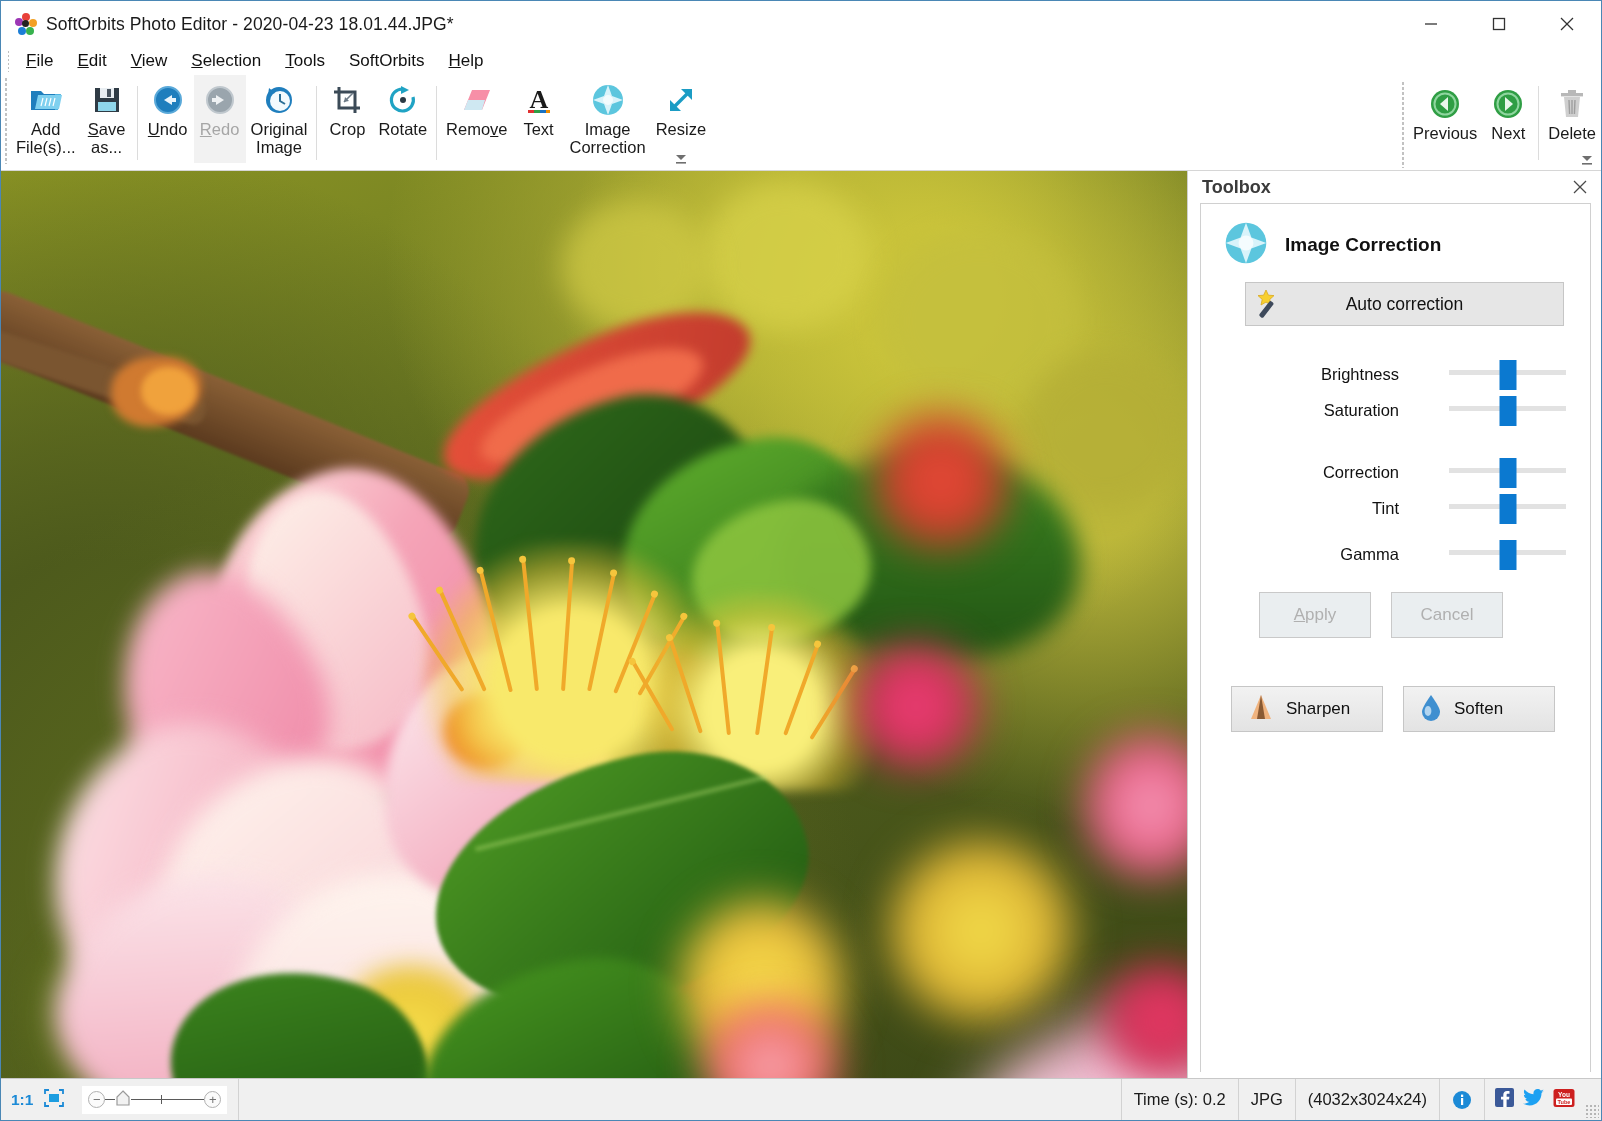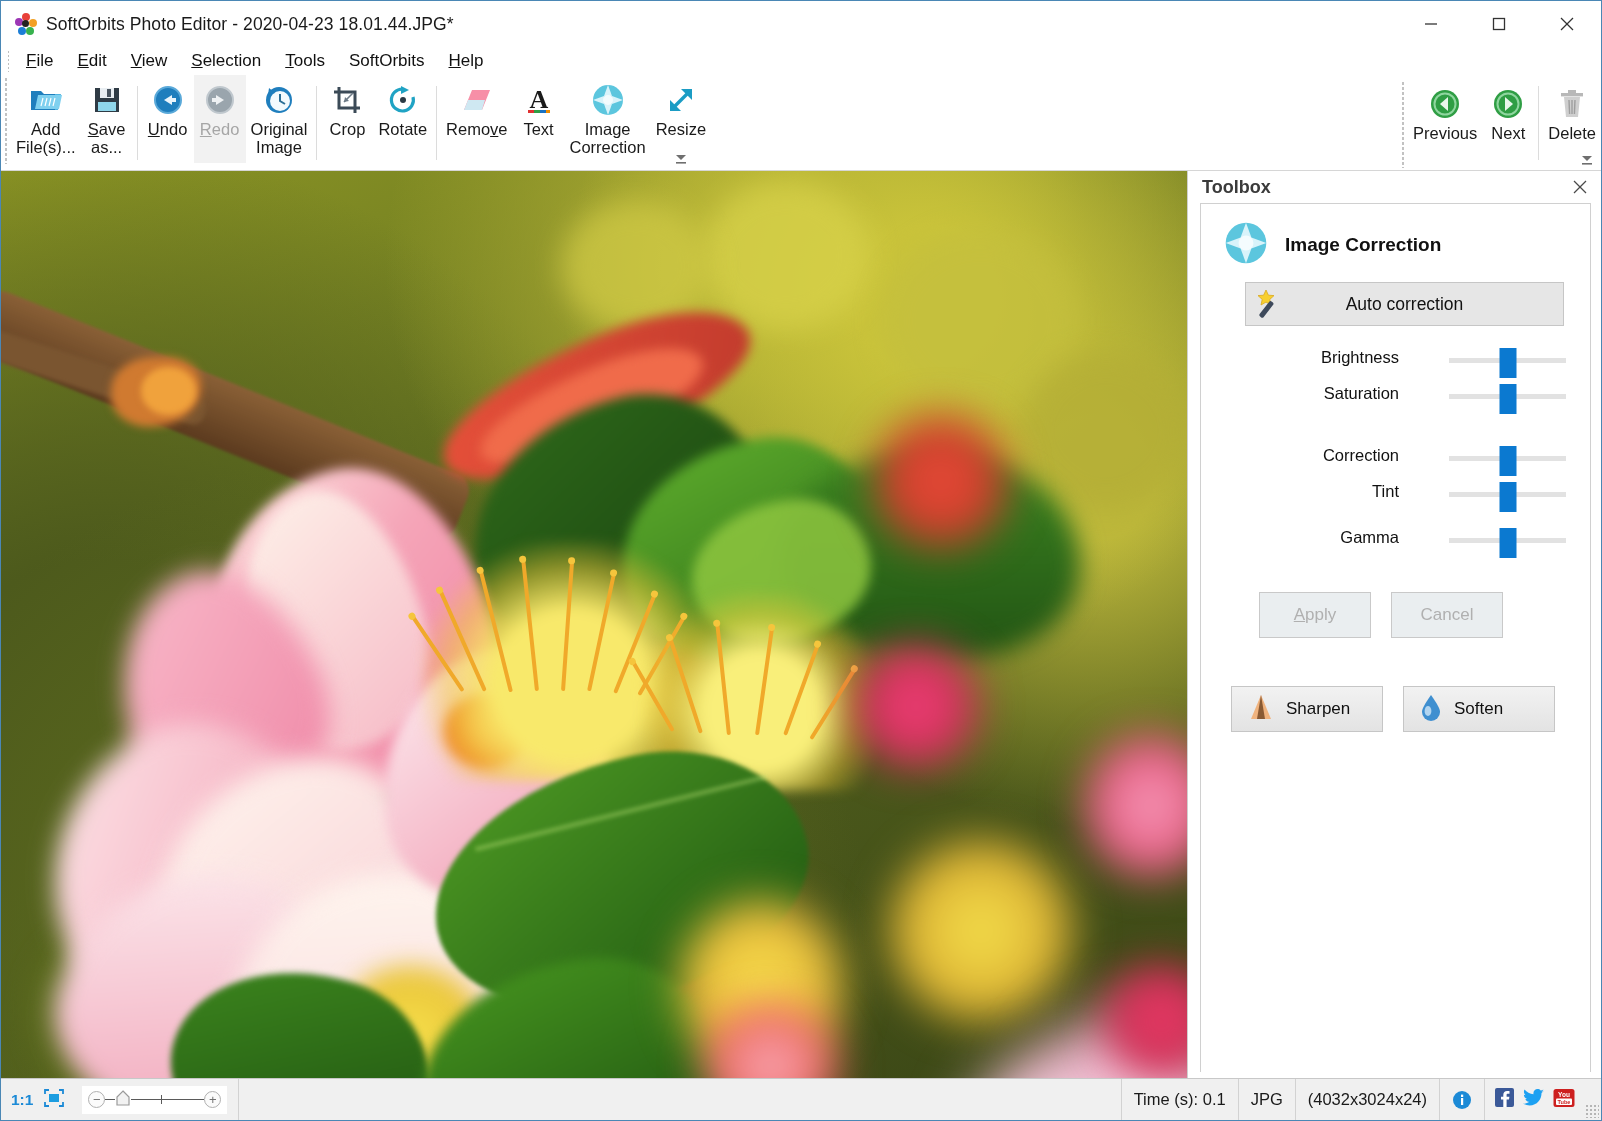--- a/index.html
+++ b/index.html
@@ -136,21 +136,21 @@
   .tool-head-title { font-size: 19px; font-weight: bold; color: #111; }
 
   .auto-btn {
     margin: 0 12px 0 30px; height: 44px; background: #e6e6e6; border: 1px solid #c6c6c6;
     display: flex; align-items: center; position: relative; justify-content: center;
   }
   .auto-btn .wand { position: absolute; left: 10px; top: 5px; }
   .auto-btn span { font-size: 17.5px; color: #111; }
 
   .sliders { margin-top: 22px; padding-right: 10px; }
-  .srow { display: flex; align-items: flex-start; height: 36px; gap: 38px; }
+  .srow { display: flex; align-items: flex-end; height: 36px; gap: 38px; }
   .srow.gap { margin-top: 26px; }
   .slabel { flex: 0 0 auto; width: 196px; text-align: right; font-size: 16.5px; color: #111; padding-right: 12px; }
   .strack { position: relative; flex: 1 1 auto; height: 24px; display: flex; align-items: center; }
   .strack .bar { width: 100%; height: 5px; background: #e2e2e2; border: 1px solid #e2e2e2; }
   .sthumb {
     position: absolute; left: 50%; top: 0px; transform: translateX(-50%);
     width: 17px; height: 30px; background: #0b79d0;
   }
 
   .btnrow { display: flex; gap: 20px; margin: 28px 0 0 44px; }
@@ -652,21 +652,21 @@
             <path d="M8 2 L14 8 V16 H2 V8 Z" fill="#f2f2f2" stroke="#9a9a9a" stroke-width="1.2"></path>
           </svg>
         </span>
         <span class="zline" style="width:30px"></span>
         <span style="width:1px;height:9px;background:#5a5a5a;display:inline-block"></span>
         <span class="zline" style="width:42px"></span>
         <span class="rnd">+</span>
       </span>
     </div>
     <div class="sb-spacer"></div>
-    <div class="sb-cell">Time (s): 0.1</div>
+    <div class="sb-cell">Time (s): 0.2</div>
     <div class="sb-cell">JPG</div>
     <div class="sb-cell">(4032x3024x24)</div>
     <div class="sb-cell">
       <svg width="20" height="20" viewBox="0 0 20 20">
         <circle cx="10" cy="10" r="9" fill="#1c8ad6"></circle>
         <rect x="9" y="8" width="2.2" height="7" fill="#fff"></rect>
         <rect x="9" y="4.6" width="2.2" height="2.4" fill="#fff"></rect>
       </svg>
     </div>
     <div class="sb-icons">

